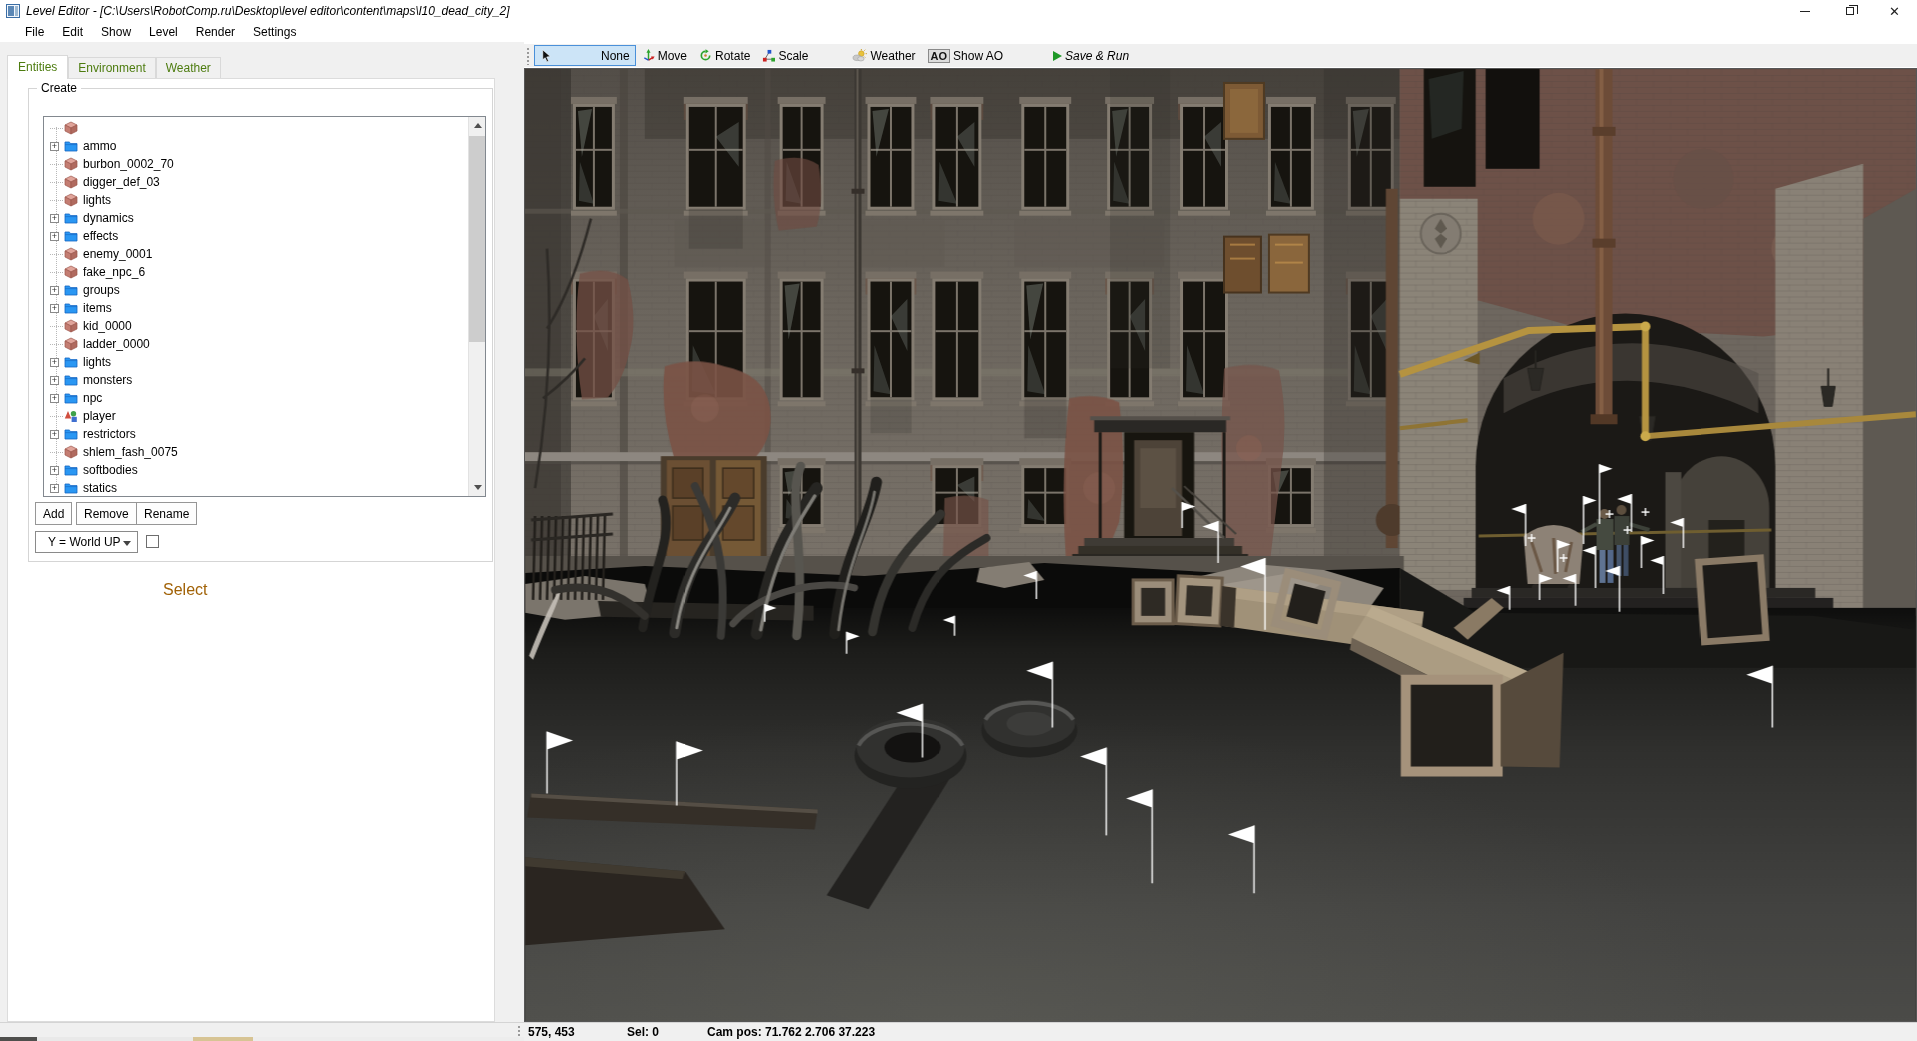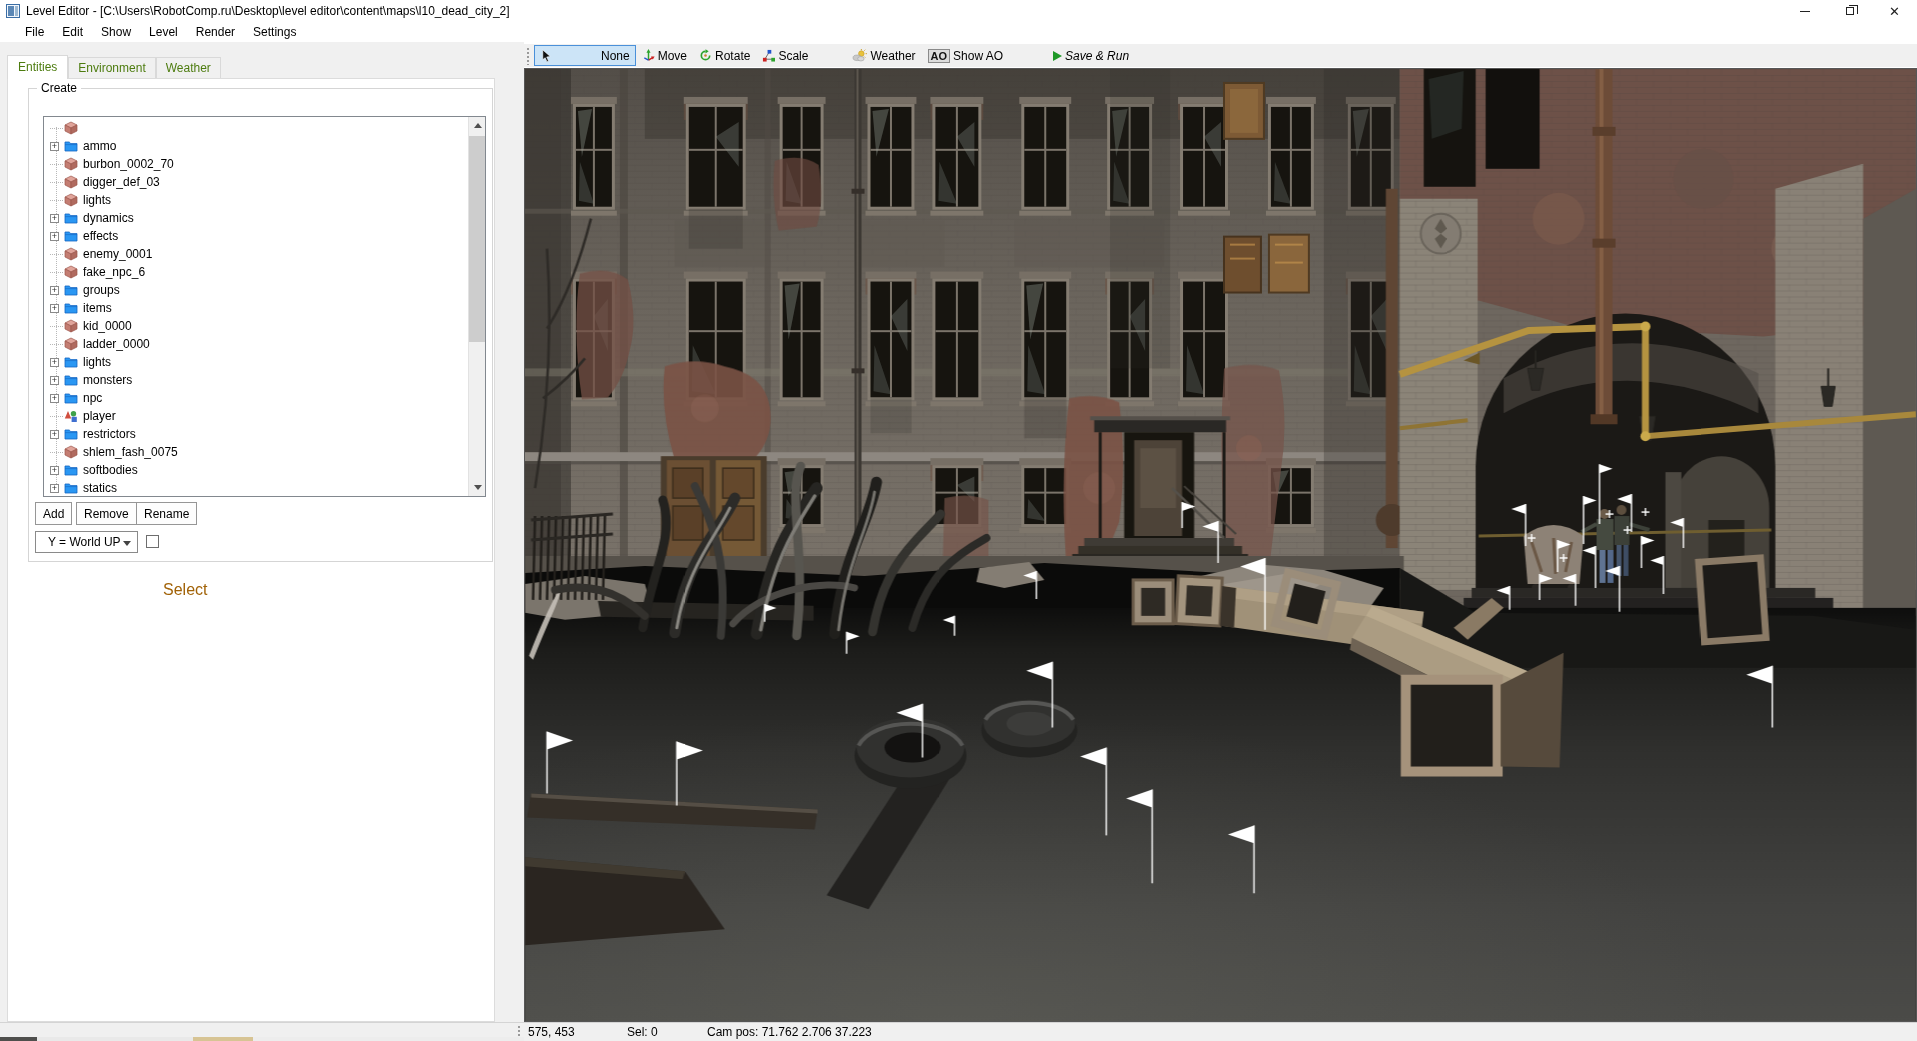--- a/index.html
+++ b/index.html
@@ -1,20 +1,20 @@
 <!DOCTYPE html>
 <html><head>
 <meta charset="utf-8">
 <style>
   * { margin:0; padding:0; box-sizing:border-box; }
   html,body { width:1917px; height:1041px; overflow:hidden; background:#fff;
     font-family:"Liberation Sans", sans-serif; -webkit-font-smoothing:antialiased; }
   .titlebar{position:absolute;left:0;top:0;width:100%;height:22px;background:#fff;display:flex;align-items:center;}
   .app-icon{width:14px;height:14px;margin-left:6px;}
-  .title-text{font-size:12px;color:#000;margin-left:6px;white-space:nowrap;}
+  .title-text{font-size:12px;color:#000;margin-left:6px;white-space:nowrap;font-style:italic;}
   .win-controls{position:absolute;right:0;top:0;height:22px;display:flex;}
   .wc{width:45px;height:22px;display:flex;align-items:center;justify-content:center;color:#222;}
   .wc-min i{display:block;width:10px;height:0;border-top:1px solid #222;}
   .wc-res i{display:block;width:8px;height:8px;border:1px solid #222;position:relative;background:#fff;}
   .wc-res i::before{content:"";position:absolute;left:2px;top:-3px;width:8px;height:8px;border:1px solid #222;border-left:none;border-bottom:none;}
   .wc-close{font-size:13px;}
   .menubar{position:absolute;left:0;top:22px;width:100%;height:20px;background:#fff;display:flex;align-items:center;padding-left:4px;margin-left:12px;}
   .menu-item{font-size:12px;color:#000;padding:2px 9px;}
   .left-panel{position:absolute;left:0;top:42px;width:524px;bottom:19px;background:#f0f0f0;}
   .tabs{position:absolute;left:7px;top:13px;display:flex;align-items:flex-end;height:24px;}
@@ -44,21 +44,21 @@
   .toolbar{position:absolute;left:524px;top:44px;right:0;height:23px;background:#f0f0f0;display:flex;align-items:center;}
   .grip{width:5px;height:18px;margin:0 3px 0 2px;background-image:radial-gradient(circle,#9a9a9a 1px,transparent 1.1px);background-size:4px 4px;}
   .tbtn{display:flex;align-items:center;gap:3px;font-size:12px;color:#000;padding:2px 5px;border:1px solid transparent;height:21px;}
   .tbtn.sel{background:#cce4f7;border:1px solid #4a90d9;gap:48px;}
   .tbtn svg{flex:none;}
   .ao-badge{font-size:11px;font-weight:bold;border:1px solid #8a8a8a;background:#dcdcdc;padding:0 2px;color:#111;}
   .play-tri{width:0;height:0;border-left:9px solid #1f9927;border-top:5px solid transparent;border-bottom:5px solid transparent;}
   .sp1{margin-left:32px;} .sp2{margin-left:38px;font-style:italic;}
   .viewport{position:absolute;left:524px;top:68px;right:0;bottom:19px;border:1px solid #565656;background:#2e2e2c;}
   .viewport svg{display:block;width:100%;height:100%;}
-  .statusbar{position:absolute;left:0;bottom:0;right:0;height:19px;background:#f0f0f0;border-top:1px solid #d4d4d4;font-size:12px;color:#000;}
+  .statusbar{position:absolute;left:0;bottom:0;right:0;height:19px;background:#f0f0f0;border-top:1px solid #d4d4d4;font-size:12px;color:#000;font-weight:bold;}
   .sb-grip{position:absolute;left:517px;top:2px;width:5px;height:15px;background-image:radial-gradient(circle,#9a9a9a 1px,transparent 1.1px);background-size:4px 4px;}
   .st{position:absolute;top:2px;white-space:nowrap;}
   .st1{left:528px;} .st2{left:627px;} .st3{left:707px;}
   .sliver{position:absolute;bottom:0;height:4px;}
 </style>
 </head>
 <body>
 
 <div class="titlebar">
   <svg class="app-icon" viewBox="0 0 14 14">

